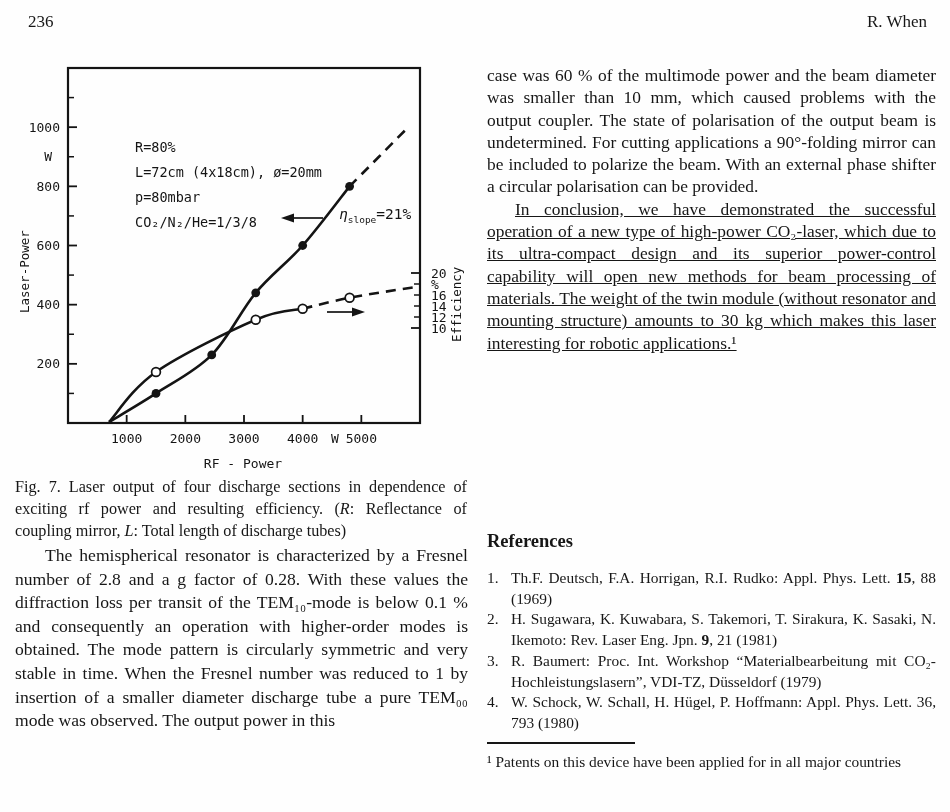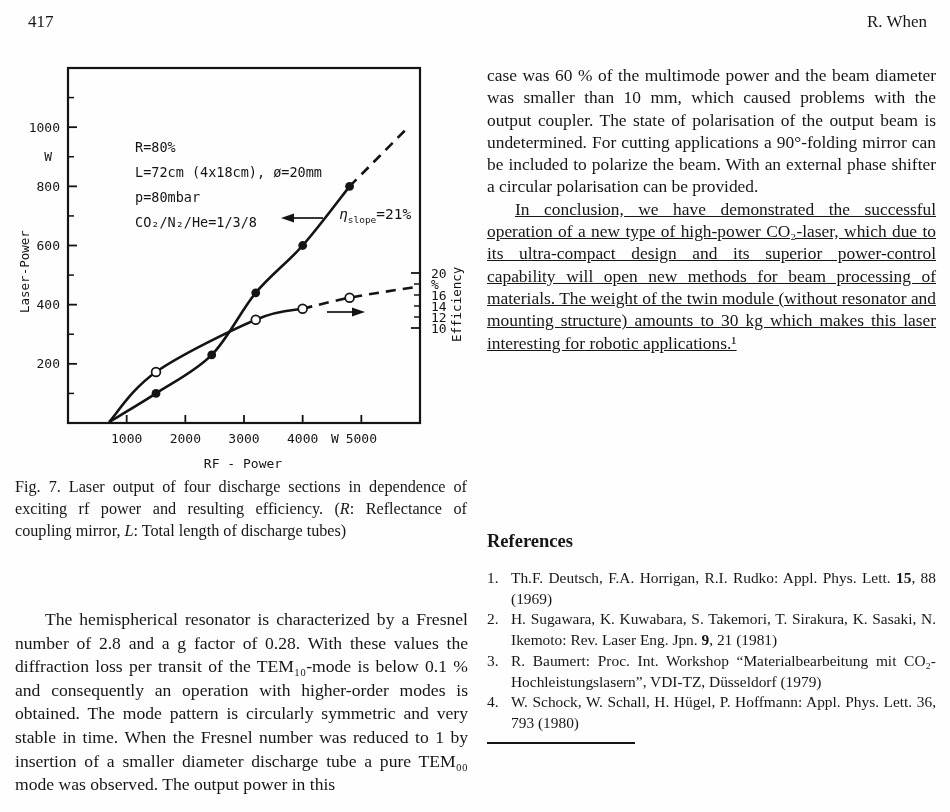--- a/index.html
+++ b/index.html
@@ -12,21 +12,21 @@
   .hdr-num    { position:absolute; left:28px;  top:12px; font-size:17px; }
   .hdr-author { position:absolute; right:23px; top:12px; font-size:17px; }
 
   svg.chart { position:absolute; left:5px; top:56px; }
 
   .caption {
     position:absolute; left:15px; top:477px; width:452px;
     font-size:16.2px; line-height:21.9px; text-align:justify;
   }
   .para-left {
-    position:absolute; left:15px; top:608px; width:453px;
+    position:absolute; left:15px; top:544px; width:453px;
     font-size:17.6px; line-height:23.6px; text-align:justify;
   }
   .indent { text-indent:30px; }
 
   .right-text {
     position:absolute; left:487px; top:64px; width:449px;
     font-size:17.4px; line-height:22.3px; text-align:justify;
   }
   .right-text p + p { text-indent:28px;text-decoration:underline; }
 
@@ -53,21 +53,21 @@
   .footnote {
     position:absolute; left:487px; top:751px; width:449px;
     font-size:15.4px; line-height:21px; text-align:justify;
   }
 </style>
 </head>
 <body>
 
 <div class="page">
 
-  <span class="hdr-num">417</span>
+  <span class="hdr-num">236</span>
   <span class="hdr-author">R. When</span>
 
   <svg class="chart" width="480" height="420" viewBox="0 0 480 420" aria-label="Figure 5 chart" style="font-family: &quot;DejaVu Sans Mono&quot;, monospace;">
       <rect x="63" y="12" width="352" height="355" fill="none" stroke="#141414" stroke-width="2.2"></rect>
       <line x1="121.66666666666666" y1="366" x2="121.66666666666666" y2="359" stroke="#141414" stroke-width="1.8"></line>
       <text x="121.66666666666666" y="387" font-size="13" fill="#141414" text-anchor="middle">1000</text>
       <line x1="180.33333333333331" y1="366" x2="180.33333333333331" y2="359" stroke="#141414" stroke-width="1.8"></line>
       <text x="180.33333333333331" y="387" font-size="13" fill="#141414" text-anchor="middle">2000</text>
       <line x1="239" y1="366" x2="239" y2="359" stroke="#141414" stroke-width="1.8"></line>
       <text x="239" y="387" font-size="13" fill="#141414" text-anchor="middle">3000</text>
@@ -157,14 +157,15 @@
         <span class="refnum">3.</span>
         <span class="reftext"><span>R. Baumert: Proc. Int. Workshop “Materialbearbeitung mit CO₂-Hochleistungslasern”, VDI-TZ, Düsseldorf (1979)</span></span>
       </li>
       <li>
         <span class="refnum">4.</span>
         <span class="reftext"><span>W. Schock, W. Schall, H. Hügel, P. Hoffmann: Appl. Phys. Lett. </span><span style="font-weight: normal; margin-top: 17px;">36</span><span>, 793 (1980)</span></span>
       </li>
     </ol>
 
   <div class="fnrule"></div>
+  <p class="footnote">¹ Patents on this device have been applied for in all major countries</p>
 
 </div>
 
 </body></html>

